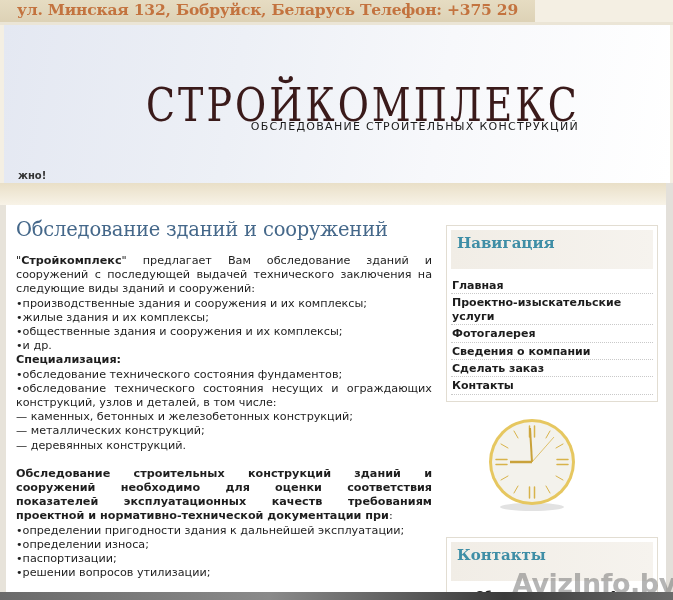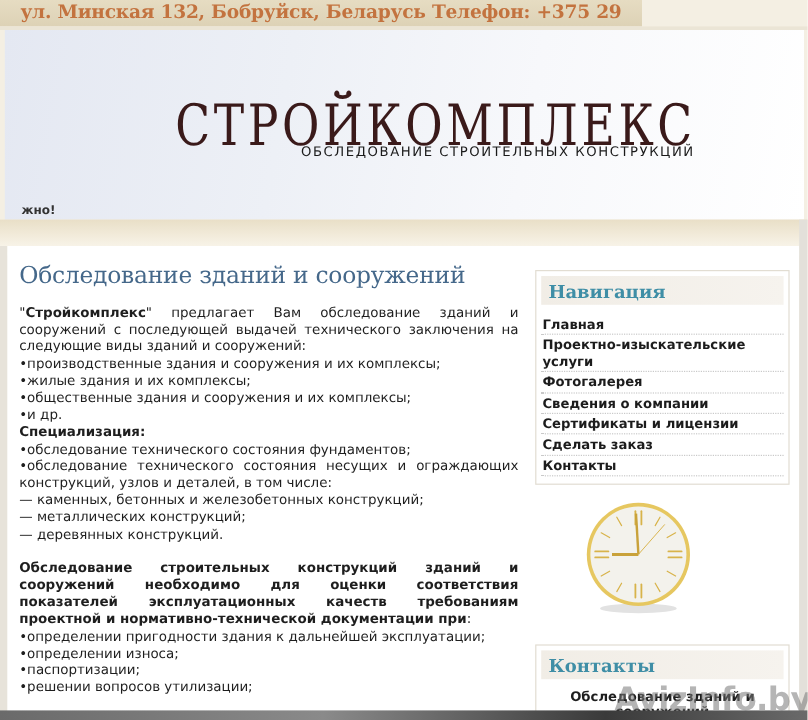--- a/index.html
+++ b/index.html
@@ -56,21 +56,21 @@
   .main .gap { height: 14px; }
   .main b { font-weight: bold; }
 
   .sidebar { position: absolute; left: 446px; top: 225px; width: 212px; }
   .box {
     border: 1px solid #e2ddd2; background: #fff; padding: 4px 4px 6px 4px;
   }
   .box-title {
     background: linear-gradient(90deg, #f1ede6, #f6f3ee);
     font-family: "DejaVu Serif", serif; font-weight: bold; font-size: 15px;
-    color: #3f8ea6; padding: 4px 6px 2px 6px; margin-bottom: 8px;
+    color: #3f8ea6; padding: 4px 6px 17px 6px; margin-bottom: 8px;
   }
   .nav-item {
     display: block; font-size: 11px; font-weight: bold; color: #1c1c1c;
     padding: 2px 1px 1px 1px; border-bottom: 1px dotted #c9c9c9; line-height: 13.4px;
     text-decoration: none; cursor: pointer;
   }
   .clock-wrap { position: absolute; left: 482px; top: 415px; width: 100px; height: 100px; }
   .contacts-box { position: absolute; left: 446px; top: 537px; width: 212px; height: 63px; overflow: hidden; }
   .contacts-text {
     text-align: center; font-size: 11px; font-weight: bold; color: #1e1e1e; line-height: 13px; margin-top: 2px;
@@ -133,21 +133,20 @@
   </div>
 </div>
 
 <div class="sidebar">
   <div class="box">
     <div class="box-title">Навигация</div>
     <a class="nav-item">Главная</a>
     <a class="nav-item">Проектно-изыскательские услуги</a>
     <a class="nav-item">Фотогалерея</a>
     <a class="nav-item">Сведения о компании</a>
-    <a class="nav-item">Сертификаты и лицензии</a>
     <a class="nav-item">Сделать заказ</a>
     <a class="nav-item">Контакты</a>
   </div>
 </div>
 
 <div class="clock-wrap">
   <svg width="100" height="100" viewBox="0 0 100 100">
     <ellipse cx="50" cy="92" rx="32" ry="4" fill="#e2e2e2"></ellipse>
     <circle cx="50" cy="47" r="43" fill="#e6c760"></circle>
     <circle cx="50" cy="47" r="40" fill="#f3f2ec"></circle>

